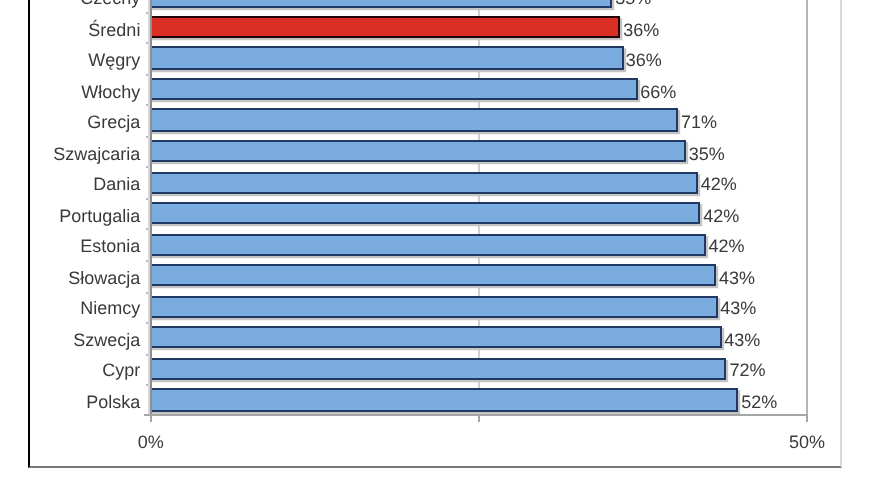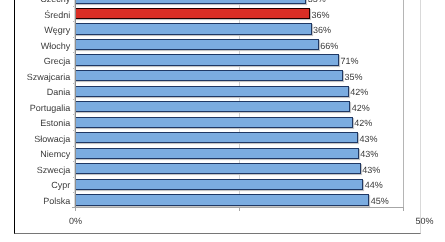--- a/index.html
+++ b/index.html
@@ -76,30 +76,30 @@
       <div class="tick" style="left: -2.8px; width: 2.6px; height: 1px; background: rgb(185, 185, 185); top: 139.757px;"></div>
       <div class="bar blue" style="top: 157.4px; height: 11.3px; width: 283.366px;"></div>
       <div class="dlabel" style="left: 284.766px; top: 159.1px;">43%</div>
       <div class="clabel" style="top: 159.1px;">Niemcy</div>
       <div class="tick" style="left: -2.8px; width: 2.6px; height: 1px; background: rgb(185, 185, 185); top: 155.286px;"></div>
       <div class="bar blue" style="top: 172.929px; height: 11.3px; width: 285.335px;"></div>
       <div class="dlabel" style="left: 286.735px; top: 174.629px;">43%</div>
       <div class="clabel" style="top: 174.629px;">Szwecja</div>
       <div class="tick" style="left: -2.8px; width: 2.6px; height: 1px; background: rgb(185, 185, 185); top: 170.814px;"></div>
       <div class="bar blue" style="top: 188.457px; height: 11.3px; width: 287.959px;"></div>
-      <div class="dlabel" style="left: 289.359px; top: 190.157px;">44%</div>
+      <div class="dlabel" style="left: 289.359px; top: 190.157px;">72%</div>
       <div class="clabel" style="top: 190.157px;">Cypr</div>
       <div class="tick" style="left: -2.8px; width: 2.6px; height: 1px; background: rgb(185, 185, 185); top: 186.343px;"></div>
       <div class="bar blue" style="top: 203.986px; height: 11.3px; width: 293.865px;"></div>
-      <div class="dlabel" style="left: 295.265px; top: 205.686px;">45%</div>
+      <div class="dlabel" style="left: 295.265px; top: 205.686px;">52%</div>
       <div class="clabel" style="top: 205.686px;">Polska</div>
       <div class="tick" style="left: -2.8px; width: 2.6px; height: 1px; background: rgb(185, 185, 185); top: 201.871px;"></div>
       <div class="cataxis"></div>
       <div class="valaxis" style="top: 216.5px;"></div>
       <div class="plot-right"></div>
       <div class="xtick" style="left: -0.1px; top: 217.2px;"></div>
       <div class="xlabel" style="left: -30px; width: 60px; top: 225.4px;">0%</div>
       <div class="xtick" style="left: 163.95px; top: 217.2px;"></div>
       <div class="xlabel" style="left: 136px; width: 60px; top: 225.4px; margin-top: 40px;">25%</div>
       <div class="xtick" style="left: 328px; top: 217.2px;"></div>
-      <div class="xlabel" style="left: 298.1px; width: 60px; top: 225.4px; text-align: right;">50%</div>
+      <div class="xlabel" style="left: 298.1px; width: 60px; top: 225.4px;">50%</div>
     </div>
 </div>
 
 </body></html>

